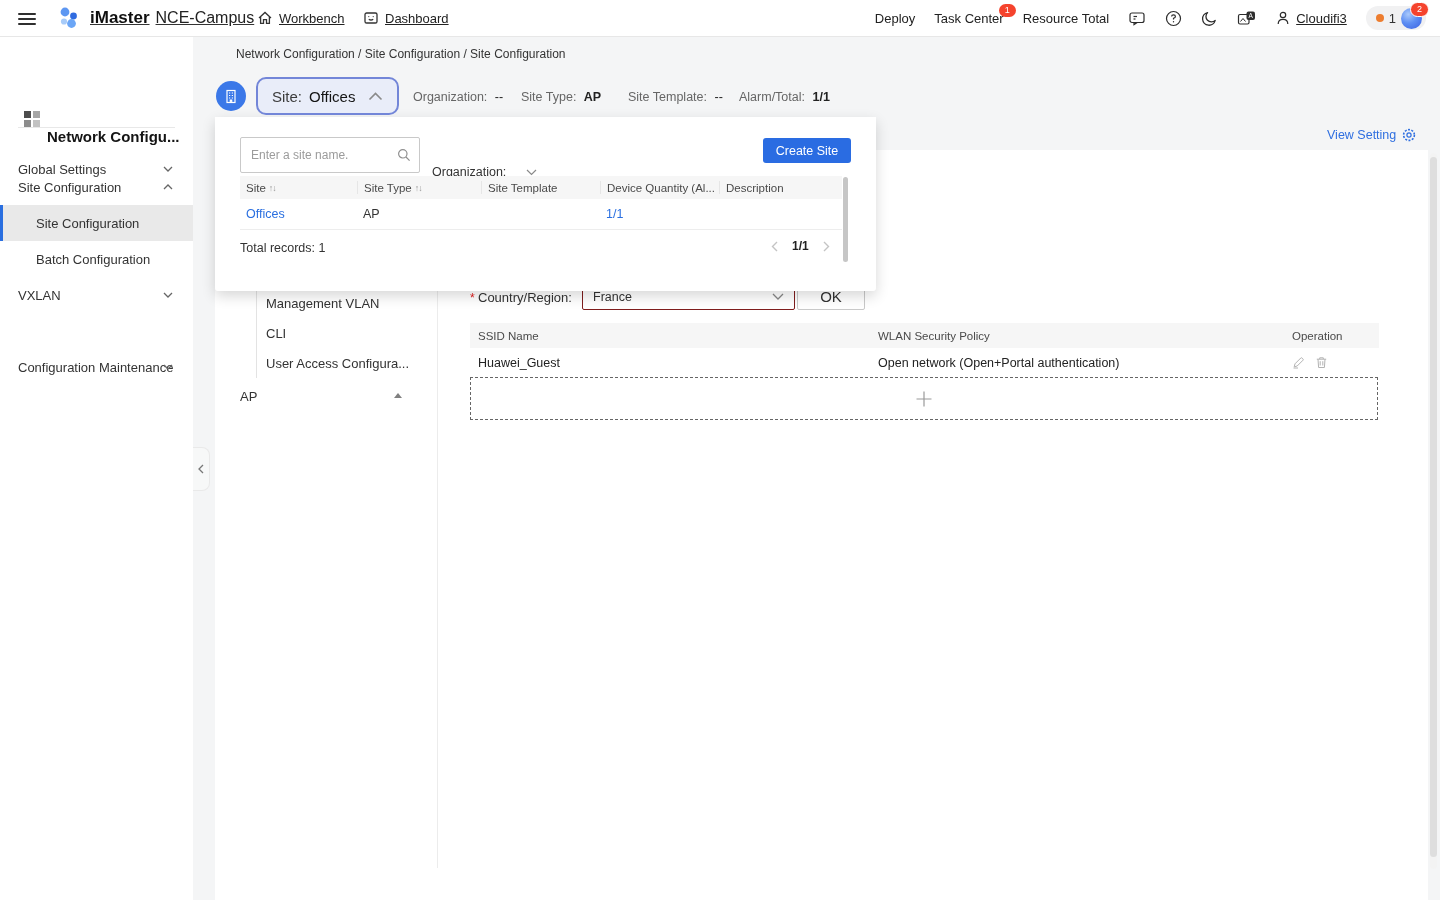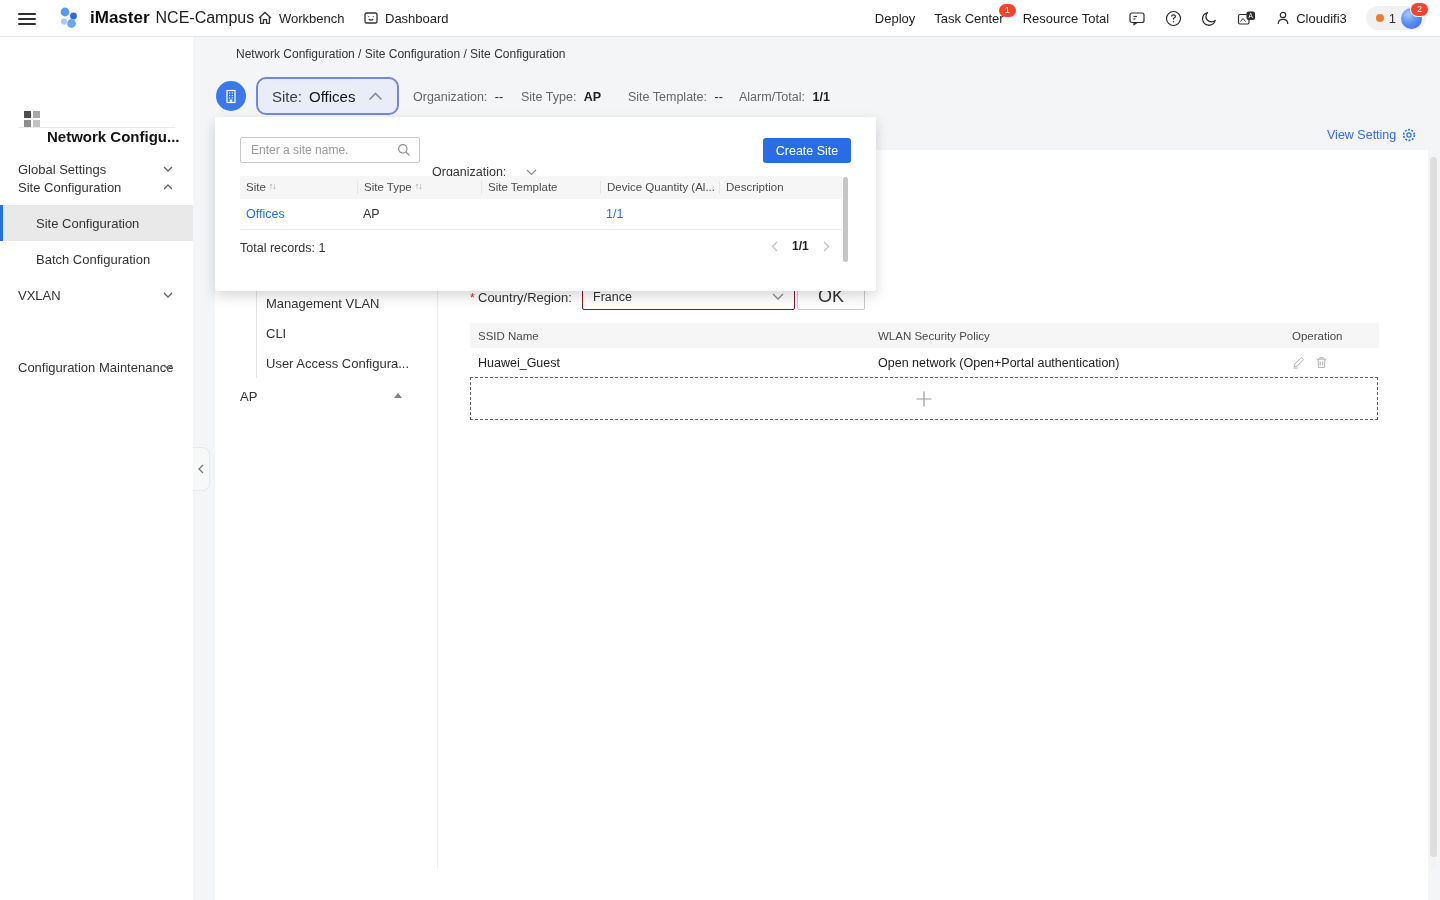--- a/index.html
+++ b/index.html
@@ -1,19 +1,19 @@
 <!DOCTYPE html>
 <html><head>
 <meta charset="utf-8">
 <style>
   html,body{margin:0;padding:0;background:#e9eaec;}
   #app{position:relative;width:1440px;height:900px;background:#f4f5f6;overflow:hidden;
        font-family:"Liberation Sans",sans-serif;color:#333;}
   .abs{position:absolute;}
-  .flex{display:flex;align-items:center;}
+  .flex{display:flex;align-items:center;text-decoration:underline;}
   svg{display:block;}
 
   
   .topbar{position:absolute;left:0;top:0;width:1440px;height:36px;background:#fff;
           border-bottom:1px solid #e7e7e7;z-index:50;}
   .hamburger span{display:block;width:18px;height:2px;background:#2f2f2f;margin:3px 0;border-radius:1px;}
   .brand-primary{font-size:17px;font-weight:bold;color:#0f0f0f;}
   .brand-secondary{font-size:16px;color:#222;margin-left:6px;text-align:right;}
   .topnav{font-size:13px;color:#222;gap:6px;cursor:pointer;}
   .topbar-right{position:absolute;right:14px;top:0;height:36px;display:flex;align-items:center;gap:19px;}
@@ -77,49 +77,49 @@
   .tri-up{position:absolute;left:394px;top:393px;width:0;height:0;border-left:4px solid transparent;
           border-right:4px solid transparent;border-bottom:5px solid #808080;z-index:2;cursor:pointer;}
 
   
   .req{position:absolute;left:470px;top:291px;color:#e02020;font-size:12px;z-index:2;}
   .country-label{position:absolute;left:478px;top:290px;font-size:13px;color:#333;z-index:2;}
   .select-box{position:absolute;left:582px;top:283px;width:213px;height:27px;box-sizing:border-box;
               border:1px solid #7f1d1d;border-radius:2px;background:#fff;display:flex;align-items:center;
               padding:0 10px;font-size:12.5px;color:#333;cursor:pointer;z-index:2;justify-content:space-between;}
   .ok-btn{position:absolute;left:797px;top:283px;width:68px;height:27px;box-sizing:border-box;
-          border:1px solid #c9c9c9;border-radius:2px;background:#fff;font-size:18px;color:#333;
+          border:1px solid #c9c9c9;border-radius:2px;background:#fff;font-size:15px;color:#333;
           display:flex;align-items:center;justify-content:center;cursor:pointer;z-index:2;}
 
   
   .ssid-header{position:absolute;left:470px;top:323px;width:909px;height:25px;background:#f6f6f6;
                display:flex;align-items:center;font-size:11.5px;color:#4a4a4a;z-index:2;}
   .ssid-row{position:absolute;left:470px;top:348px;width:909px;height:29px;display:flex;align-items:center;
             font-size:12.5px;color:#222;z-index:2;}
   .col-name{width:408px;padding-left:8px;box-sizing:border-box;}
   .col-policy{width:414px;box-sizing:border-box;}
   .col-op{width:87px;box-sizing:border-box;display:flex;gap:10px;align-items:center;}
   .add-box{position:absolute;left:470px;top:377px;width:908px;height:43px;box-sizing:border-box;
            border:1px dashed #666;display:flex;align-items:center;justify-content:center;cursor:pointer;z-index:2;}
 
   
   .panel{position:absolute;left:215px;top:117px;width:661px;height:174px;background:#fff;z-index:30;
          box-shadow:0 5px 14px rgba(0,0,0,0.16);border-radius:0 0 3px 3px;}
-  .panel-search{position:absolute;left:25px;top:20px;width:180px;height:26px;box-sizing:border-box;
+  .panel-search{position:absolute;left:25px;top:20px;width:180px;height:36px;box-sizing:border-box;
                 border:1px solid #c9c9c9;border-radius:2px;display:flex;align-items:center;padding:0 8px;}
   .panel-search input{border:none;outline:none;flex:1;font-size:12px;color:#333;
                       font-family:"Liberation Sans",sans-serif;background:transparent;min-width:0;}
   .panel-search input::placeholder{color:#9b9b9b;}
   .panel-org{position:absolute;left:217px;top:26px;display:flex;align-items:center;gap:5px;font-size:12.5px;
              color:#333;cursor:pointer;}
   .create-btn{position:absolute;left:548px;top:21px;width:88px;height:25px;background:#2a6ce2;color:#fff;
               font-size:12.5px;border-radius:3px;display:flex;align-items:center;justify-content:center;cursor:pointer;}
   .p-header{position:absolute;left:25px;top:59px;width:602px;height:23px;background:#f6f6f6;display:flex;
             font-size:11.5px;color:#4a4a4a;}
-  .p-header .hc{display:flex;align-items:flex-start;gap:3px;padding-left:6px;box-sizing:border-box;
+  .p-header .hc{display:flex;align-items:center;gap:3px;padding-left:6px;box-sizing:border-box;
                 border-left:1px solid #e6e6e6;height:13px;margin-top:5px;}
   .p-header .hc:first-child{border-left:none;}
   .sort{font-size:9px;color:#999;letter-spacing:-1px;}
   .p-row{position:absolute;left:25px;top:82px;width:602px;height:30px;display:flex;align-items:center;
          font-size:12.5px;color:#333;border-bottom:1px solid #ededed;}
   .p-row .rc{padding-left:6px;box-sizing:border-box;}
   .w-site{width:117px;} .w-type{width:124px;} .w-tmpl{width:119px;} .w-qty{width:119px;} .w-desc{width:123px;}
   .link{color:#2a6fe0;cursor:pointer;}
   .p-total{position:absolute;left:25px;top:124px;font-size:12.5px;color:#333;}
   .p-pager{position:absolute;left:556px;top:122px;display:flex;align-items:center;gap:14px;}

